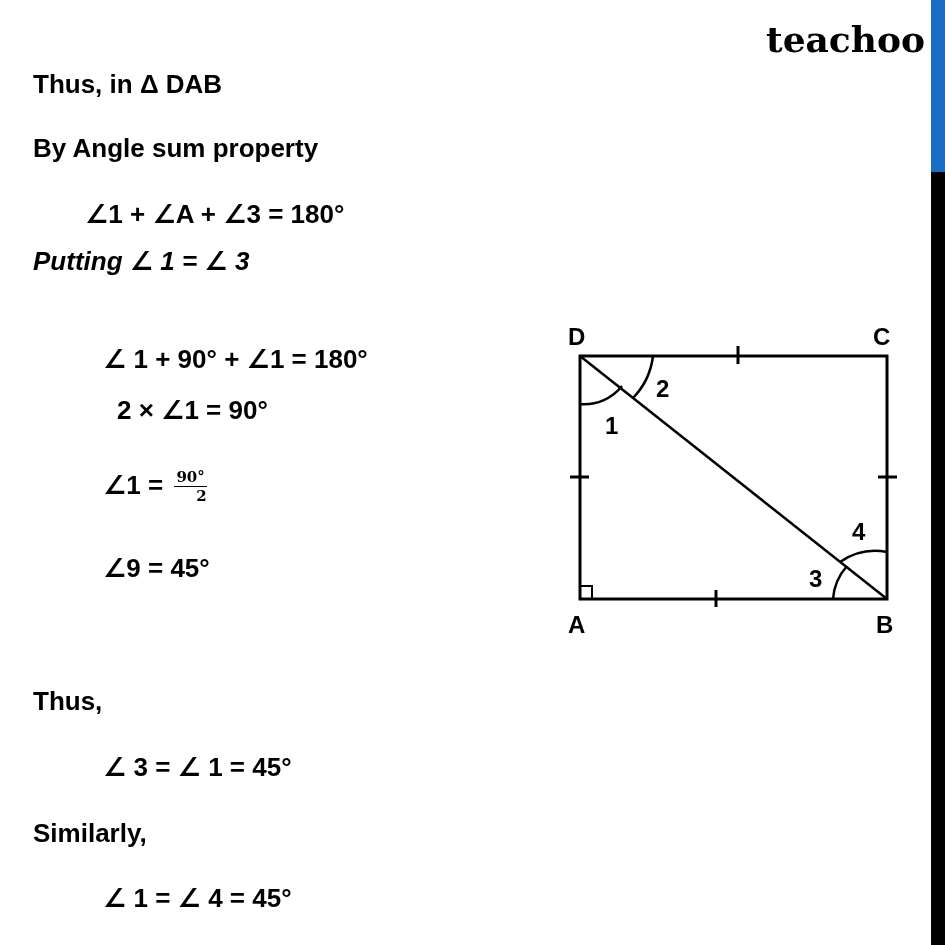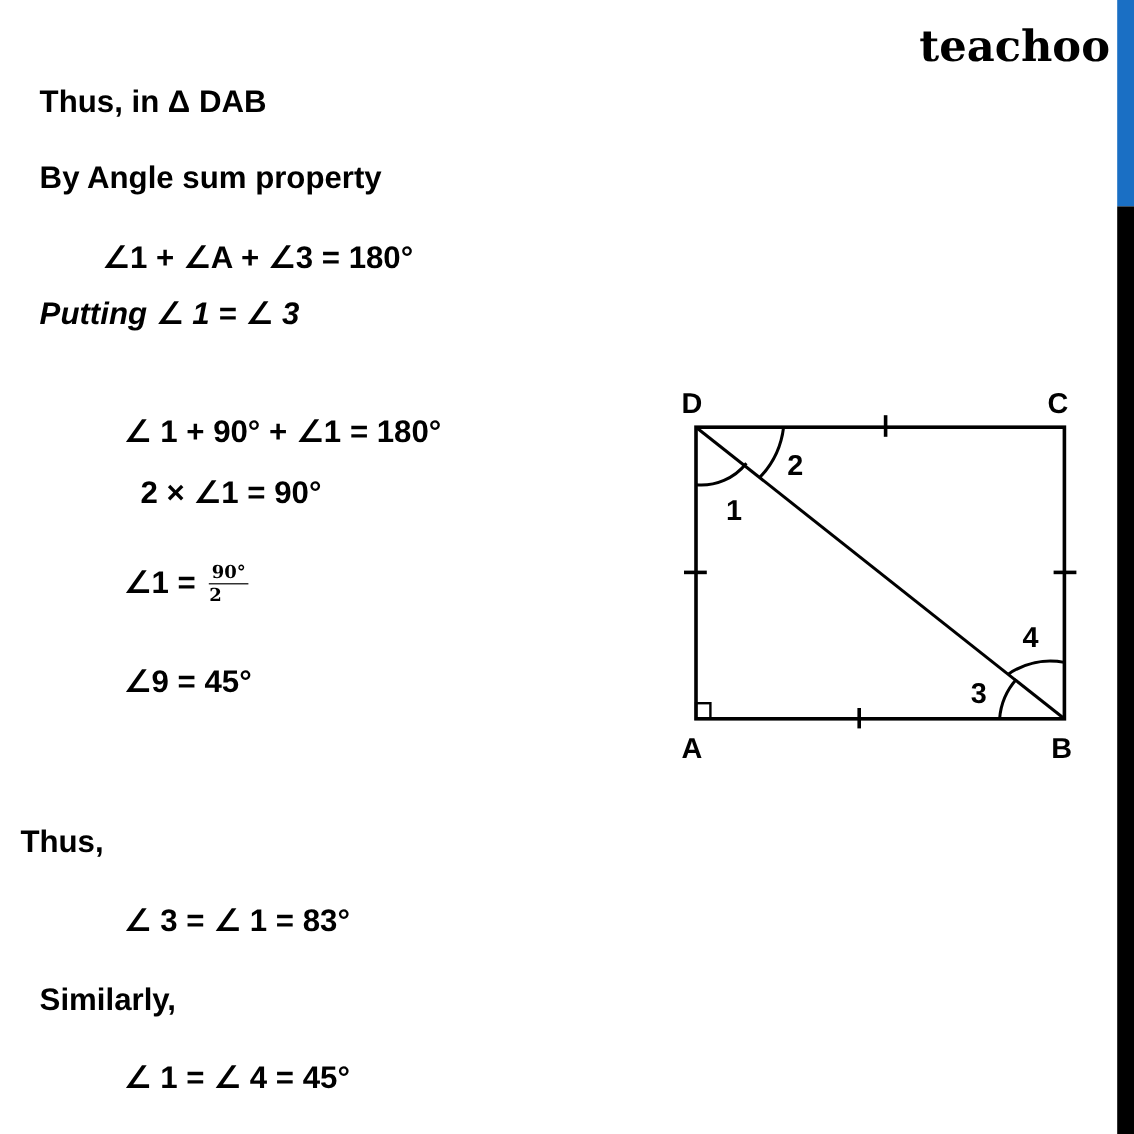--- a/index.html
+++ b/index.html
@@ -4,21 +4,21 @@
   <style>
     html, body { margin:0; padding:0; }
     body { width:945px; height:945px; background:#ffffff; position:relative; overflow:hidden;
       font-family:"Liberation Sans", "DejaVu Sans", sans-serif; color:#000; }
     .line { position:absolute; font-size:26px; white-space:nowrap; line-height:1;font-weight:bold; }
     .b { font-weight:bold; }
     .i { font-style:italic; }
     .logo { position:absolute; left:766px; top:18px; font-family:"DejaVu Serif", serif; font-weight:bold; font-size:36px; letter-spacing:0px; }
     .bar-blue { position:absolute; left:931px; top:0; width:14px; height:172px; background:#1a6fc4; }
     .bar-black { position:absolute; left:931px; top:172px; width:14px; height:773px; background:#000; }
-    .frac { display:inline-block; vertical-align:middle; text-align:left; font-family:"DejaVu Serif", serif; font-size:15px; margin-left:4px; }
+    .frac { display:inline-block; vertical-align:middle; text-align:right; font-family:"DejaVu Serif", serif; font-size:15px; margin-left:4px; }
     .frac .num { display:block; border-bottom:1.5px solid #000; padding:0 2px 1px; }
     .frac .den { display:block; padding-top:2px; }
     svg { position:absolute; left:0; top:0; }
     .lbl { font-family:"Liberation Sans", sans-serif; font-size:24px; }
   </style>
 </head>
 <body>
 
 <div class="logo">teachoo</div>
 <div class="bar-blue"></div>
@@ -27,22 +27,22 @@
 <div class="line b" style="left:33px;top:71px;">Thus, in Δ DAB</div>
 <div class="line" style="left:33px;top:135px;">By Angle sum property</div>
 <div class="line b" style="left:85px;top:201px;">∠1 + ∠A + ∠3 = 180°</div>
 <div class="line i" style="left:33px;top:248px;">Putting ∠ 1 = ∠ 3</div>
 <div class="line" style="left:103px;top:346px;">∠ 1 + 90° + ∠1 = 180°</div>
 <div class="line" style="left:117px;top:397px;">2 × ∠1 = 90°</div>
 <div class="line" style="left:103px;top:470px;">
   <span>∠1 = </span><span class="frac"><span class="num">90°</span><span class="den">2</span></span>
 </div>
 <div class="line b" style="left:103px;top:555px;">∠9 = 45°</div>
-<div class="line" style="left:17px;top:688px;">Thus,</div>
-<div class="line b" style="left:103px;top:754px;">∠ 3 = ∠ 1 = 83°</div>
+<div class="line" style="left:33px;top:688px;">Thus,</div>
+<div class="line b" style="left:103px;top:754px;">∠ 3 = ∠ 1 = 45°</div>
 <div class="line" style="left:33px;top:820px;">Similarly,</div>
 <div class="line b" style="left:103px;top:885px;">∠ 1 = ∠ 4 = 45°</div>
 
 <svg width="945" height="945">
   <g stroke="#000" fill="none" stroke-width="3">
     <rect x="580" y="356" width="307" height="243"></rect>
     <line x1="580" y1="356" x2="887" y2="599" stroke-width="2.5"></line>
 
     <line x1="738" y1="346" x2="738" y2="364"></line>
     <line x1="716" y1="590" x2="716" y2="607"></line>

